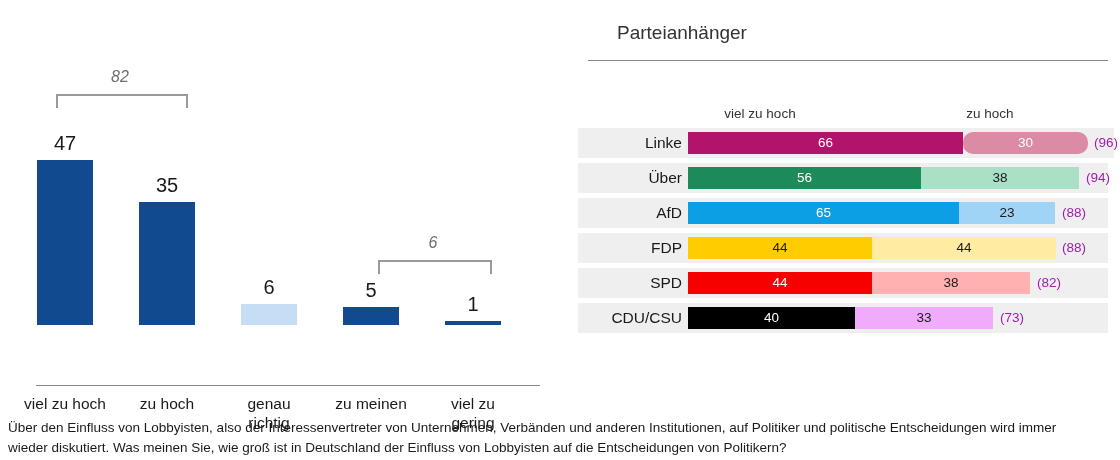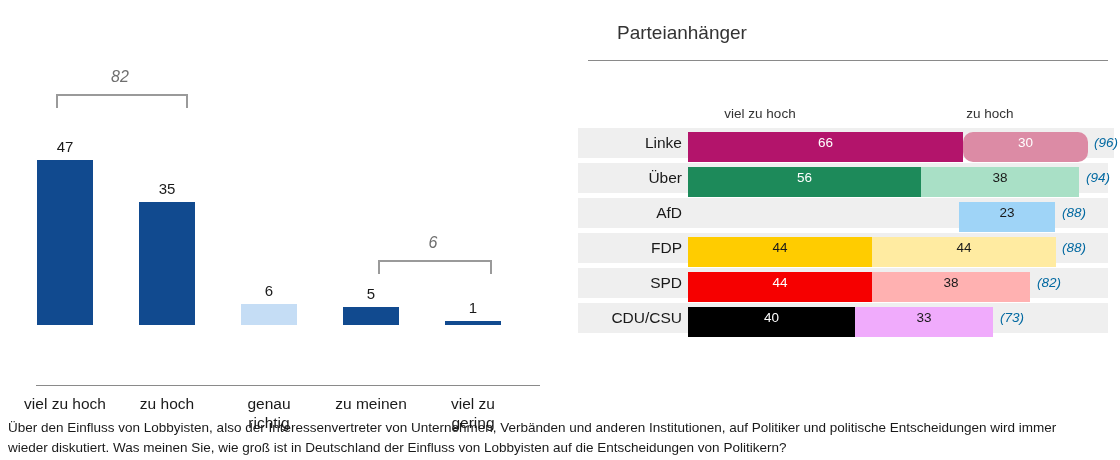--- a/index.html
+++ b/index.html
@@ -36,21 +36,21 @@
     bottom: 0;
     width: 62px;
     text-align: center;
   }
   .bar-value {
     position: absolute;
     bottom: 0;
     left: 0;
     width: 100%;
     text-align: center;
-    font-size: 15px;
+    font-size: 20px;
     color: #1a1a1a;
   }
   .bar-rect {
     position: absolute;
     bottom: 0;
     left: 3px;
     width: 56px;
     background: #114a8f;
   }
   .axis-line {
@@ -129,32 +129,31 @@
     left: 10px;
     top: 6px;
     width: 94px;
     text-align: right;
     font-size: 15.5px;
     color: #1a1a1a;
   }
   .seg {
     position: absolute;
     top: 4px;
-    height: 30px;
+    height: 22px;
     font-size: 13.5px;
     line-height: 22px;
     text-align: center;
     box-sizing: border-box;
   }
   .row-total {
     position: absolute;
     top: 7px;
     font-size: 13.5px;
-    color: #0369a1;
-    font-style: italic;
+    color: #a21caf;
   }
 
   
   #footnote {
     position: absolute;
     left: 8px;
     top: 418px;
     width: 1090px;
     font-size: 13.5px;
     line-height: 20px;
@@ -226,20 +225,21 @@
 
   <div class="row" style="top:155px;">
     <div class="row-label">Über</div>
     <div class="seg" style="left:110px; width:233px; background:#1d8a5a; color:#ffffff;">56</div>
     <div class="seg" style="left:343px; width:158px; background:#a9e0c6; color:#1a1a1a;">38</div>
     <div class="row-total" style="left:508px;">(94)</div>
   </div>
 
   <div class="row" style="top:190px;">
     <div class="row-label">AfD</div>
+    <div class="seg" style="left:110px; width:271px; background:#0c9fe3; color:#ffffff;">65</div>
     <div class="seg" style="left:381px; width:96px; background:#9fd4f7; color:#1a1a1a;">23</div>
     <div class="row-total" style="left:484px;">(88)</div>
   </div>
 
   <div class="row" style="top:225px;">
     <div class="row-label">FDP</div>
     <div class="seg" style="left:110px; width:184px; background:#ffcc00; color:#1a1a1a;">44</div>
     <div class="seg" style="left:294px; width:184px; background:#ffeba1; color:#1a1a1a;">44</div>
     <div class="row-total" style="left:484px;">(88)</div>
   </div>

